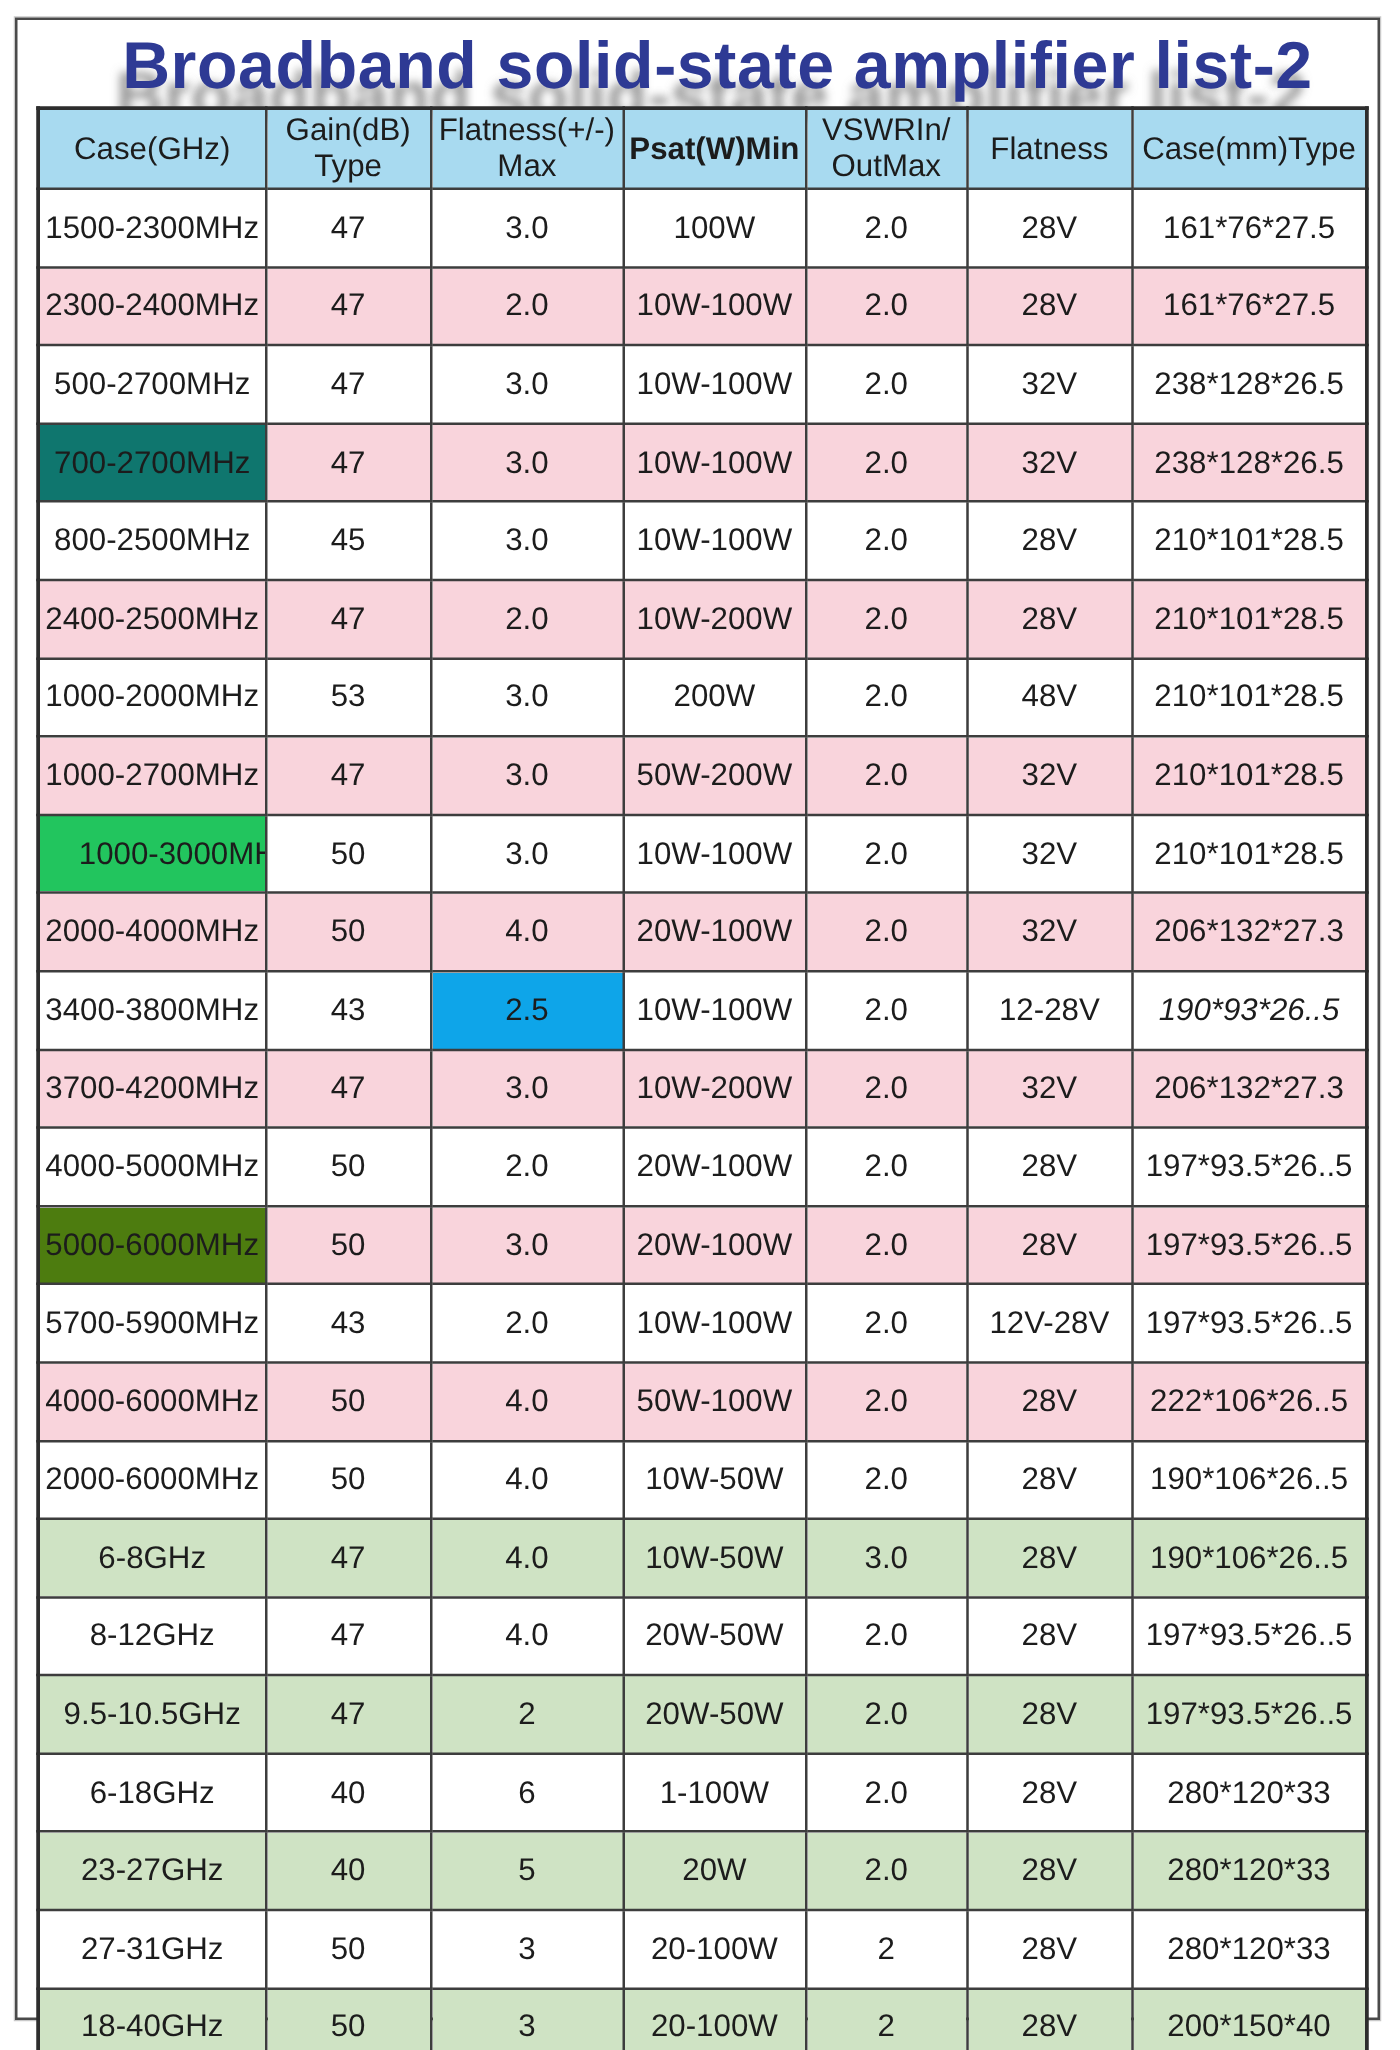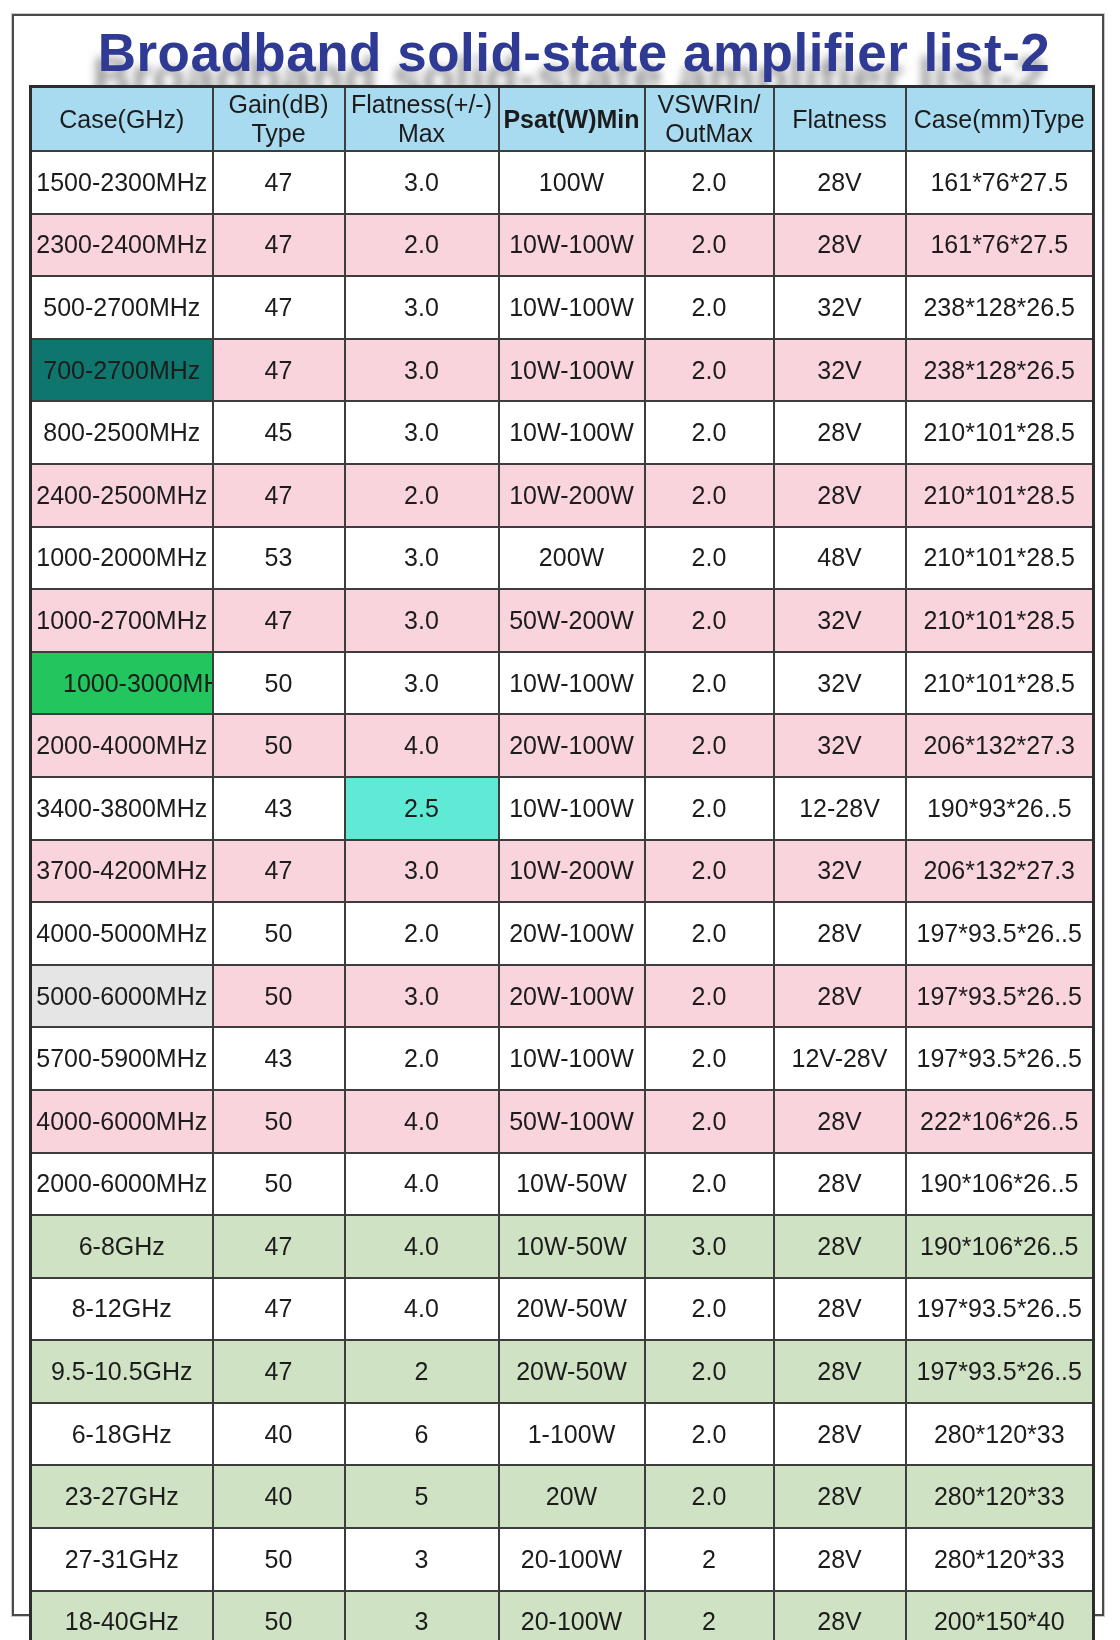--- a/index.html
+++ b/index.html
@@ -184,46 +184,46 @@
           <td style="background: rgb(249, 212, 220);">50</td>
           <td style="background: rgb(249, 212, 220);">4.0</td>
           <td style="background: rgb(249, 212, 220);">20W-100W</td>
           <td style="background: rgb(249, 212, 220);">2.0</td>
           <td style="background: rgb(249, 212, 220);">32V</td>
           <td style="background: rgb(249, 212, 220);">206*132*27.3</td>
         </tr>
         <tr>
           <td style="background: rgb(255, 255, 255);">3400-3800MHz</td>
           <td style="background: rgb(255, 255, 255);">43</td>
-          <td style="background: #5eead4;">2.5</td>
+          <td style="background: #0ea5e9;">2.5</td>
           <td style="background: rgb(255, 255, 255);">10W-100W</td>
           <td style="background: rgb(255, 255, 255);">2.0</td>
           <td style="background: rgb(255, 255, 255);">12-28V</td>
-          <td style="background: rgb(255, 255, 255);">190*93*26..5</td>
+          <td style="background: rgb(255, 255, 255); font-style: italic;">190*93*26..5</td>
         </tr>
         <tr>
           <td style="background: rgb(249, 212, 220);">3700-4200MHz</td>
           <td style="background: rgb(249, 212, 220);">47</td>
           <td style="background: rgb(249, 212, 220);">3.0</td>
           <td style="background: rgb(249, 212, 220);">10W-200W</td>
           <td style="background: rgb(249, 212, 220);">2.0</td>
           <td style="background: rgb(249, 212, 220);">32V</td>
           <td style="background: rgb(249, 212, 220);">206*132*27.3</td>
         </tr>
         <tr>
           <td style="background: rgb(255, 255, 255);">4000-5000MHz</td>
           <td style="background: rgb(255, 255, 255);">50</td>
           <td style="background: rgb(255, 255, 255);">2.0</td>
           <td style="background: rgb(255, 255, 255);">20W-100W</td>
           <td style="background: rgb(255, 255, 255);">2.0</td>
           <td style="background: rgb(255, 255, 255);">28V</td>
           <td style="background: rgb(255, 255, 255);">197*93.5*26..5</td>
         </tr>
         <tr>
-          <td style="background: #e5e5e5;">5000-6000MHz</td>
+          <td style="background: #4d7c0f;">5000-6000MHz</td>
           <td style="background: rgb(249, 212, 220);">50</td>
           <td style="background: rgb(249, 212, 220);">3.0</td>
           <td style="background: rgb(249, 212, 220);">20W-100W</td>
           <td style="background: rgb(249, 212, 220);">2.0</td>
           <td style="background: rgb(249, 212, 220);">28V</td>
           <td style="background: rgb(249, 212, 220);">197*93.5*26..5</td>
         </tr>
         <tr>
           <td style="background: rgb(255, 255, 255);">5700-5900MHz</td>
           <td style="background: rgb(255, 255, 255);">43</td>

